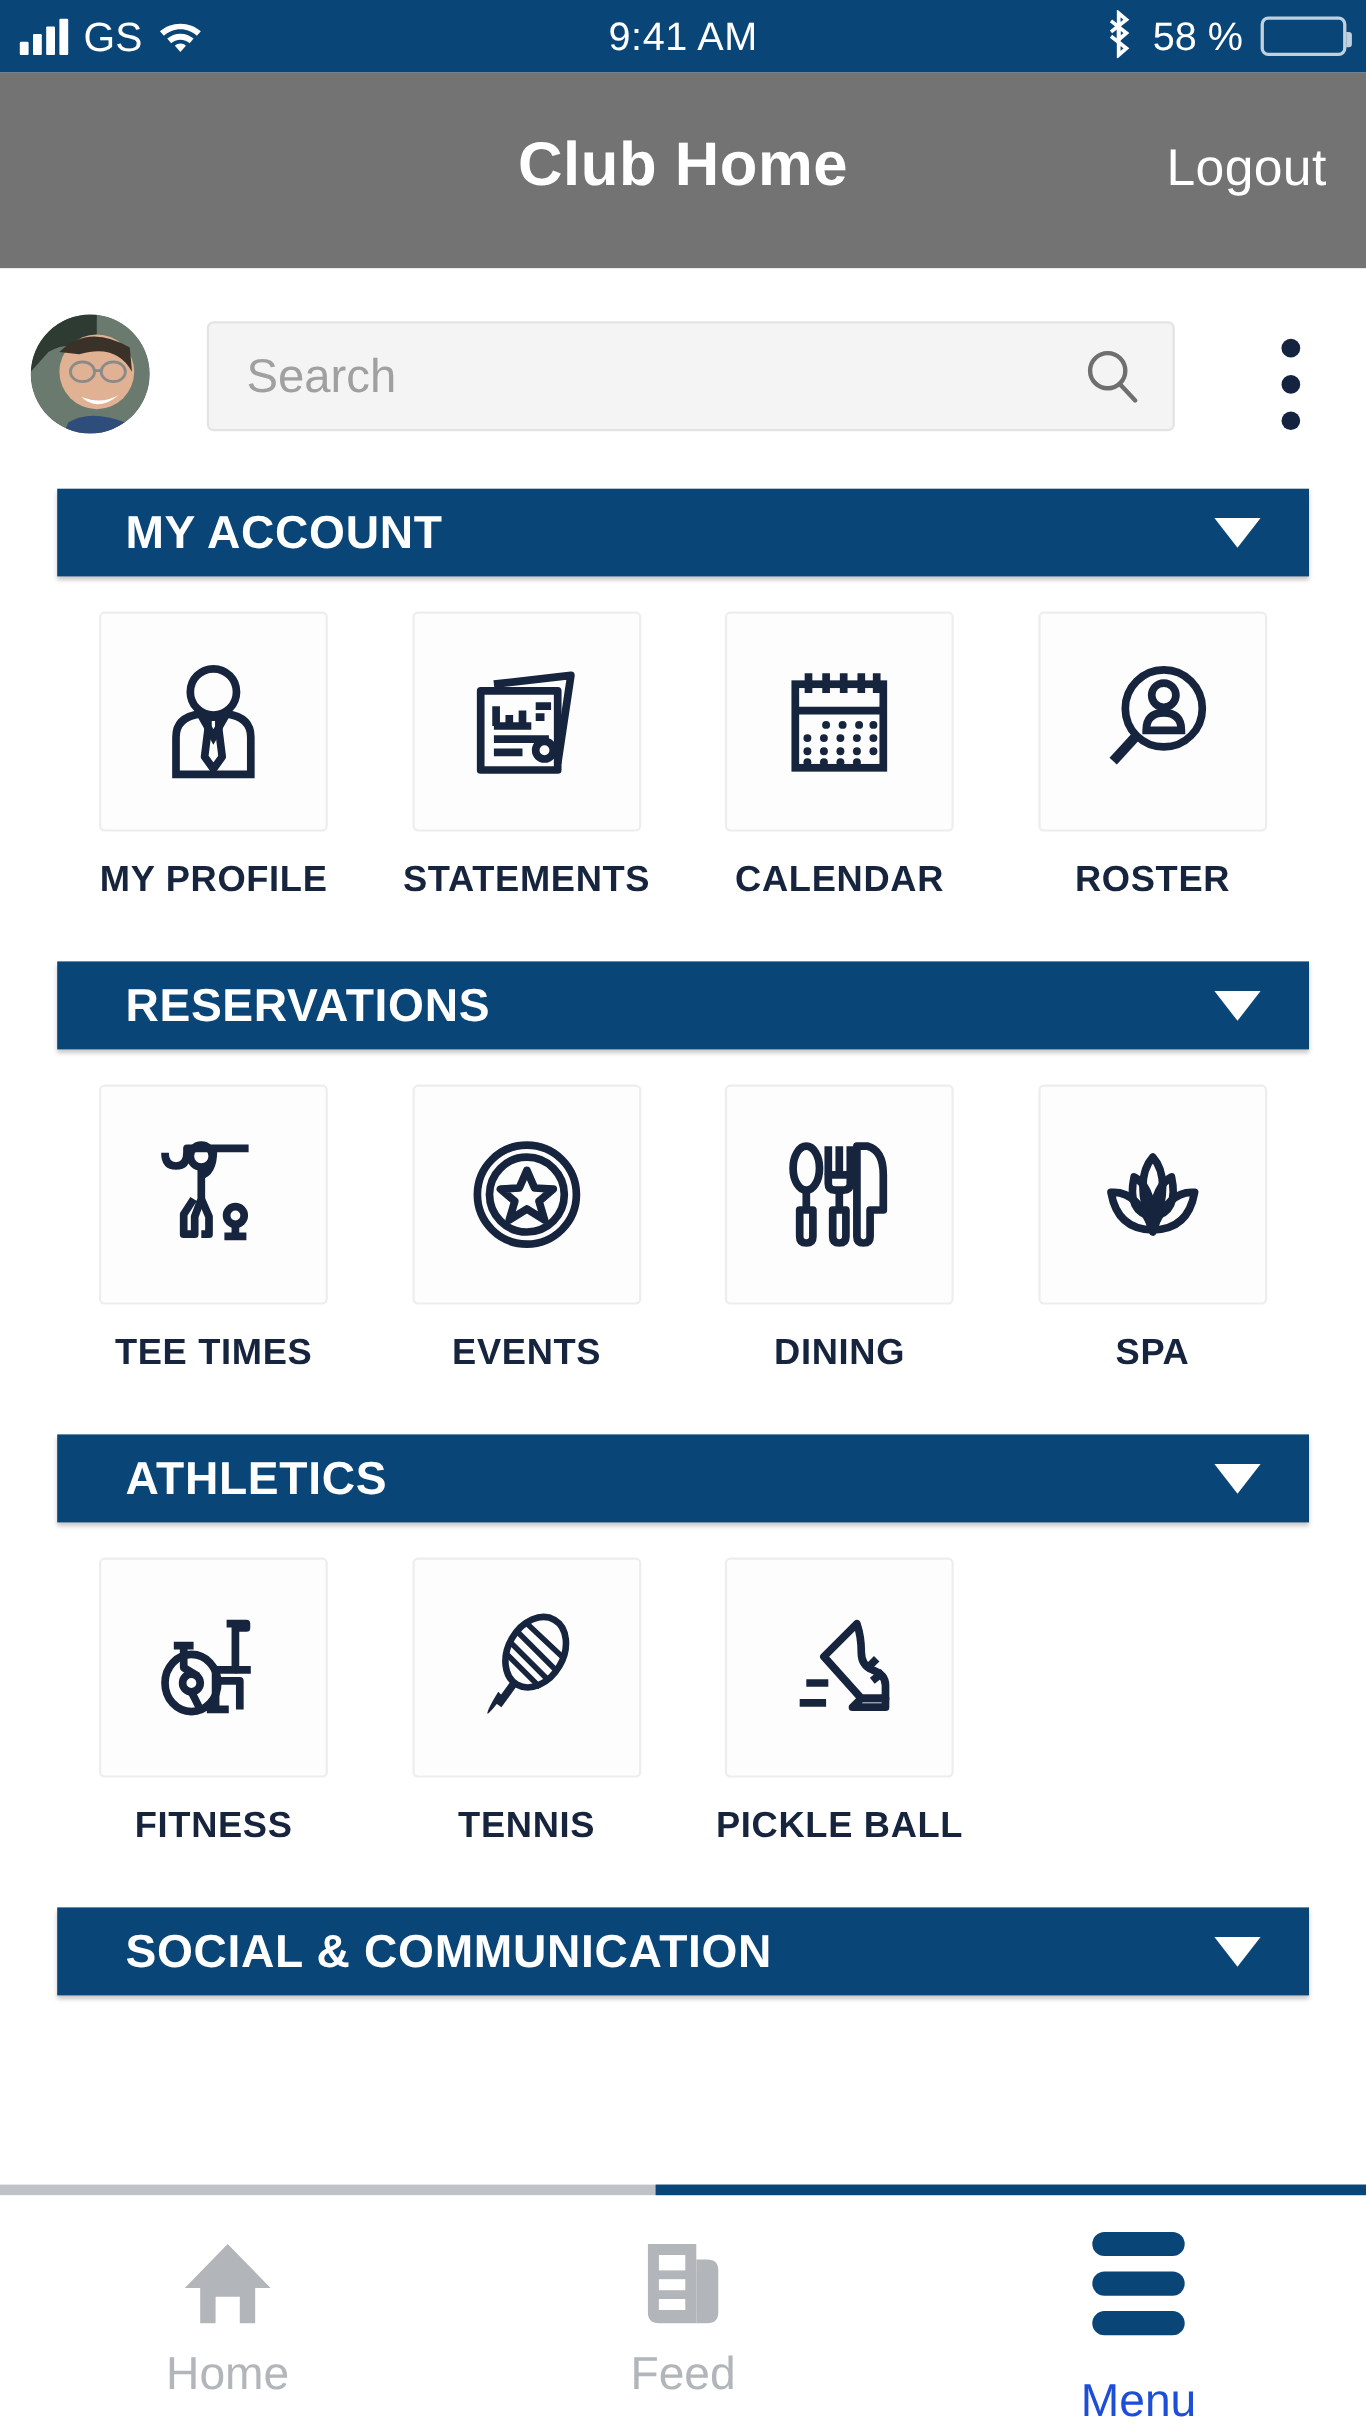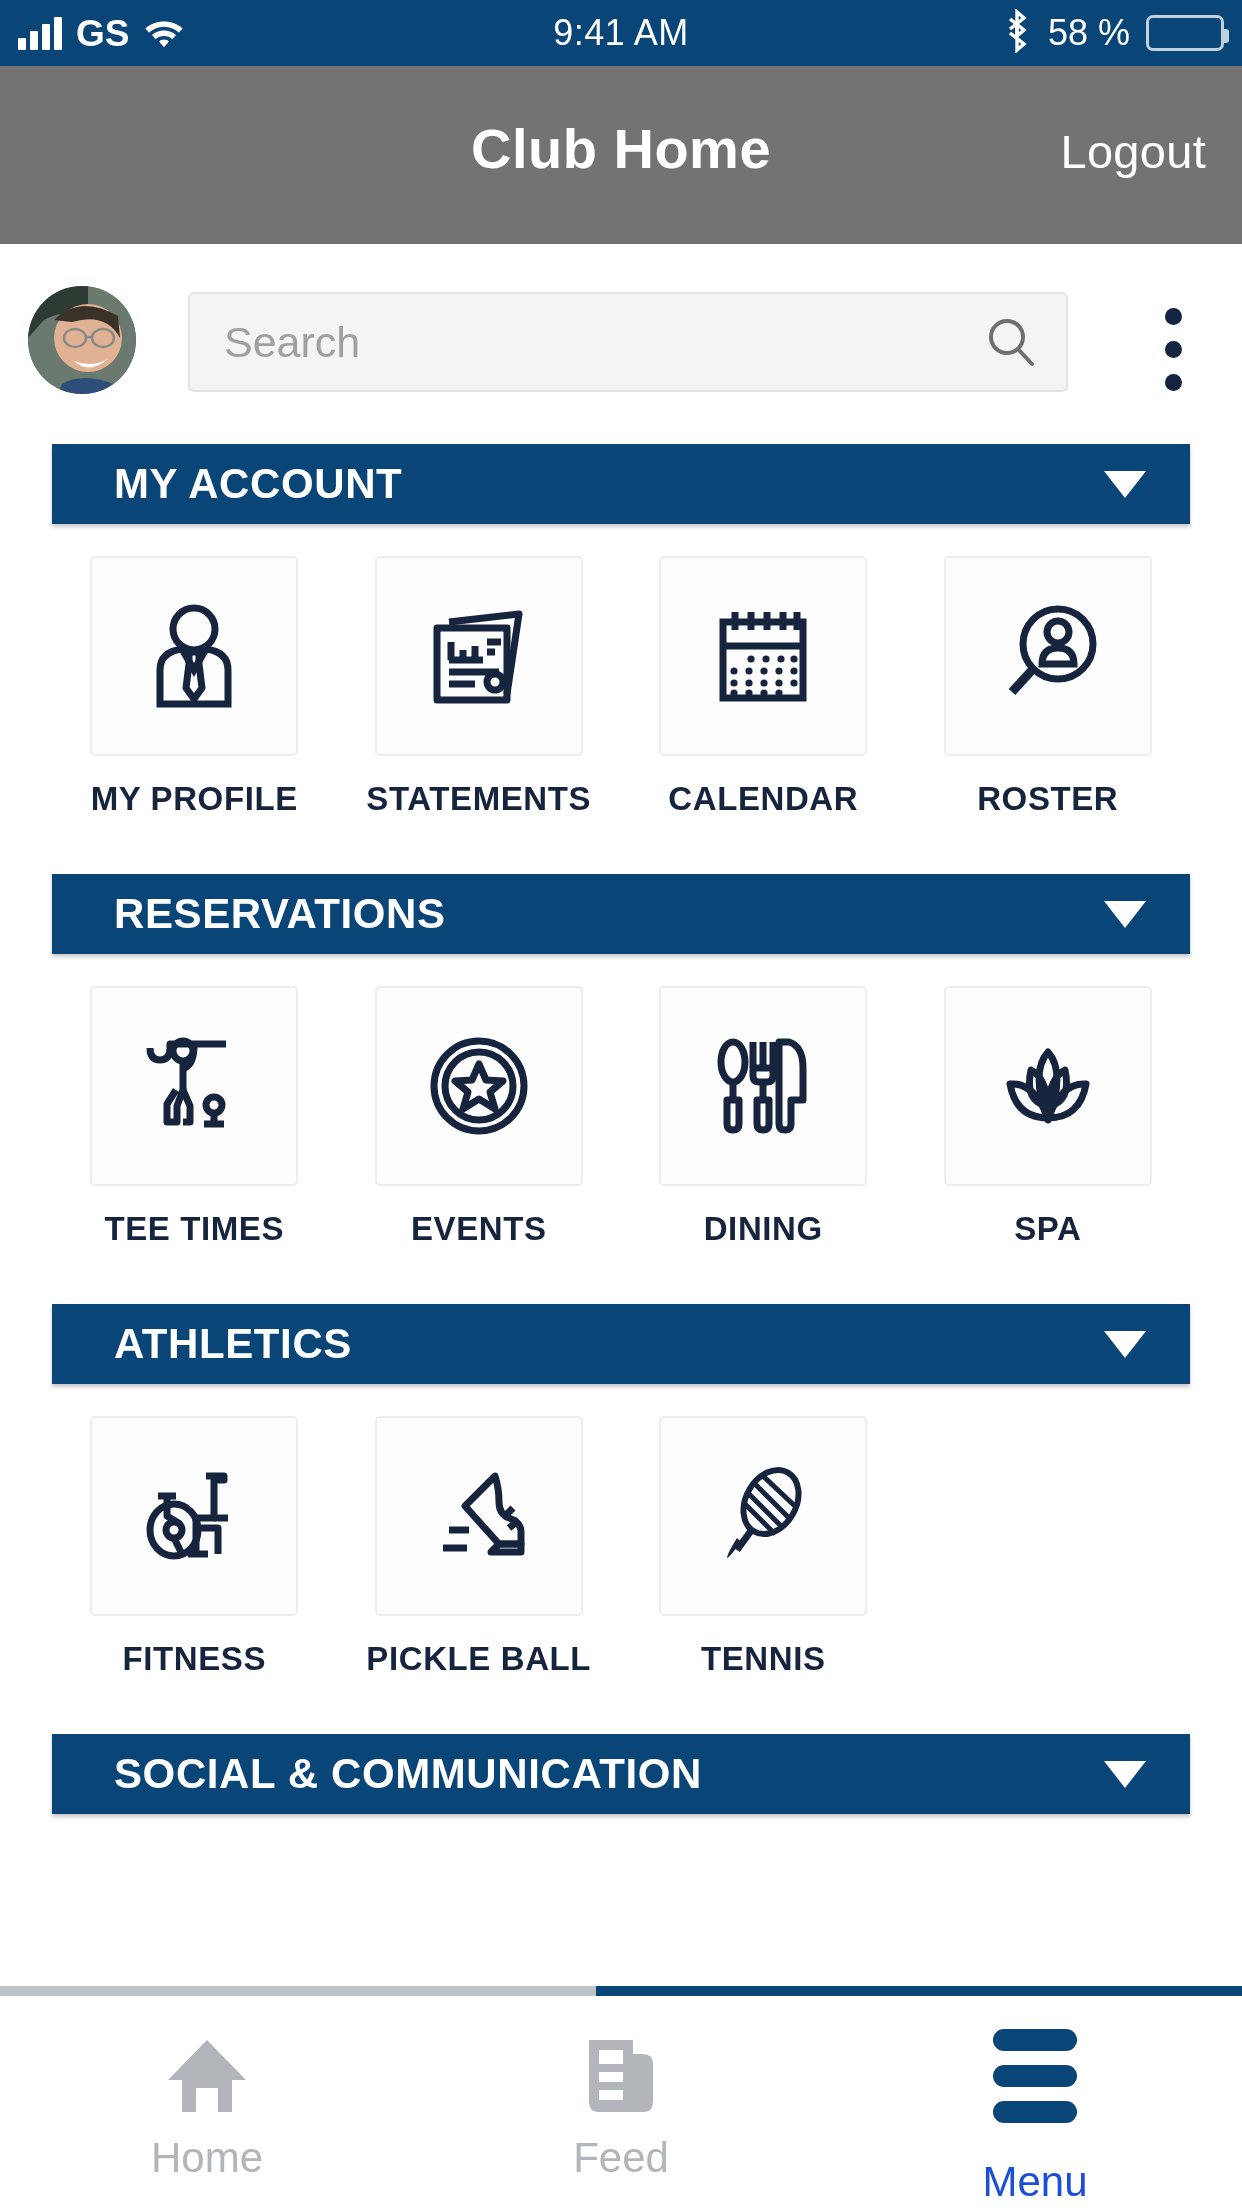--- a/index.html
+++ b/index.html
@@ -45,21 +45,21 @@
     width: 8px;
     background: #ffffff;
     border-radius: 1px;
   }
   .signal-bars i:nth-child(1) { height: 12px; }
   .signal-bars i:nth-child(2) { height: 19px; }
   .signal-bars i:nth-child(3) { height: 26px; }
   .signal-bars i:nth-child(4) { height: 33px; }
   .carrier {
     font-size: 37px;
-    font-weight: 700;
+    font-weight: 400;
     letter-spacing: 0px;
     line-height: 1;
   }
   .wifi-icon { display: block; }
   .sb-center {
     position: absolute;
     left: 0; top: 0;
     width: 1242px;
     height: 66px;
     display: flex;
@@ -562,45 +562,45 @@
               <path d="M70 18 L88 18 L88 22 L78 22 L78 60 L60 60 L60 70 L82 70 L82 96 M60 70 L60 96 M52 96 L72 96"></path>
               <path d="M78 60 L92 60"></path>
             </g>
           </svg>
         </div>
         <div class="tile-label">FITNESS</div>
       </div>
       <div class="tile">
         <div class="tile-box">
           <svg width="116" height="116" viewBox="0 0 116 116">
+            <g fill="none" stroke="#16243e" stroke-width="6">
+              <ellipse cx="66" cy="44" rx="25" ry="34" transform="rotate(30 66 44)"></ellipse>
+              <path d="M48 24 L86 62 M56 16 L92 50 M42 34 L78 70 M40 46 L70 76" stroke-width="5"></path>
+              <path d="M48 70 L32 92" stroke-width="7"></path>
+            </g>
+            <path d="M36 84 Q24 100 22 100 Q22 96 32 80 Z" fill="#16243e"></path>
+          </svg>
+        </div>
+        <div class="tile-label">TENNIS</div>
+      </div>
+      <div class="tile">
+        <div class="tile-box">
+          <svg width="116" height="116" viewBox="0 0 116 116">
             <g fill="none" stroke="#16243e" stroke-width="7" stroke-linejoin="round">
               <path d="M74 18 L44 48 L78 86 L100 86 L100 74 Q100 64 88 60 Q78 56 78 44 Q78 30 74 18 Z"></path>
               <path d="M84 58 L92 50 M88 70 L98 62"></path>
               <path d="M78 86 L100 86 L100 94 L70 94 Z"></path>
             </g>
             <g stroke="#16243e" stroke-width="7" stroke-linecap="butt">
               <line x1="28" y1="72" x2="48" y2="72"></line>
               <line x1="22" y1="90" x2="46" y2="90"></line>
             </g>
           </svg>
         </div>
         <div class="tile-label">PICKLE BALL</div>
-      </div>
-      <div class="tile">
-        <div class="tile-box">
-          <svg width="116" height="116" viewBox="0 0 116 116">
-            <g fill="none" stroke="#16243e" stroke-width="6">
-              <ellipse cx="66" cy="44" rx="25" ry="34" transform="rotate(30 66 44)"></ellipse>
-              <path d="M48 24 L86 62 M56 16 L92 50 M42 34 L78 70 M40 46 L70 76" stroke-width="5"></path>
-              <path d="M48 70 L32 92" stroke-width="7"></path>
-            </g>
-            <path d="M36 84 Q24 100 22 100 Q22 96 32 80 Z" fill="#16243e"></path>
-          </svg>
-        </div>
-        <div class="tile-label">TENNIS</div>
       </div>
       <div class="tile"></div>
     </div>
     <div class="gap-after-tiles"></div>
 
     <div class="section-header">
       <span class="sh-label">SOCIAL &amp; COMMUNICATION</span>
       <span class="caret"></span>
     </div>
 

